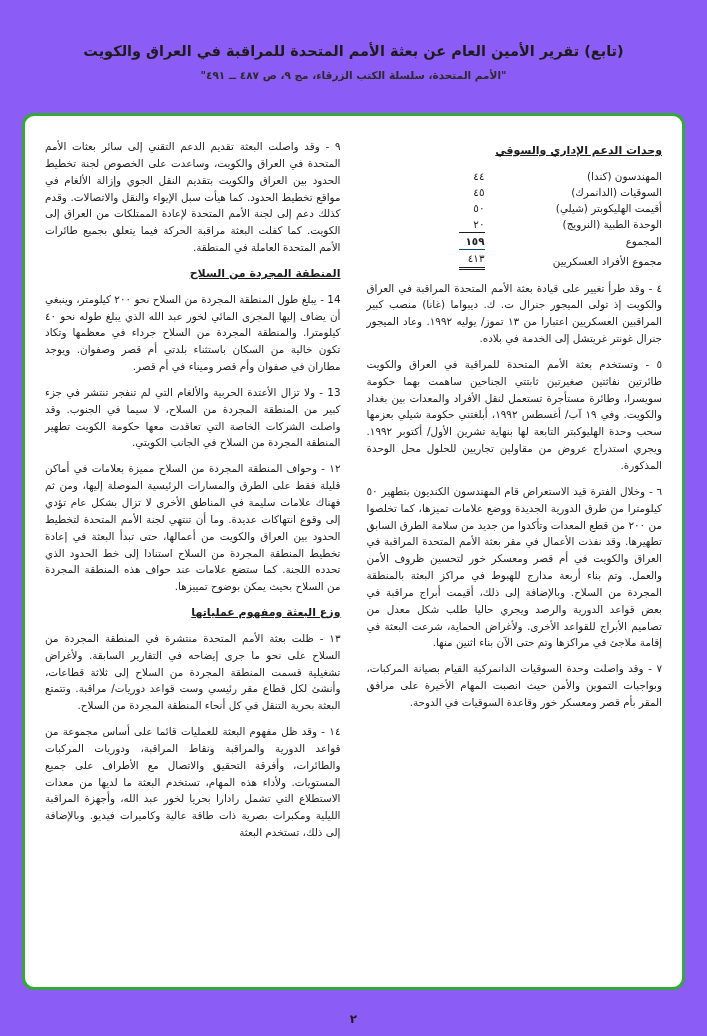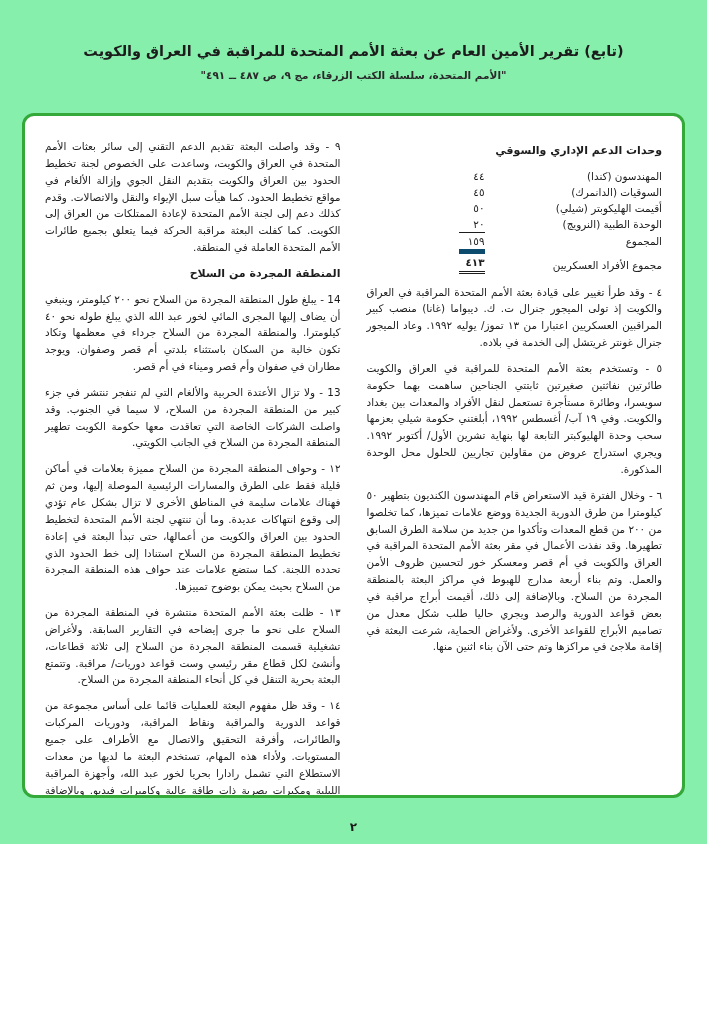--- a/index.html
+++ b/index.html
@@ -5,22 +5,22 @@
   html, body {
     margin: 0;
     padding: 0;
     background: #ffffff;
     font-family: "DejaVu Sans", sans-serif;
     color: #1c1c1c;
   }
   .page {
     position: relative;
     width: 707px;
-    height: 844px;
-    background: #86efac;
+    height: 1036px;
+    background: #8b5cf6;
     direction: rtl;
     overflow: hidden;
   }
   .doc-header {
     padding-top: 42px;
     text-align: center;
   }
   .doc-title {
     margin: 0;
     font-size: 14.5px;
@@ -54,43 +54,44 @@
     text-align: justify;
     text-justify: inter-word;
   }
   .col p {
     margin: 0 0 9px 0;
   }
   .section-heading {
     margin: 4px 0 8px 0;
     font-size: 11px;
     font-weight: bold;
+    text-decoration: underline;
   }
   .units-table {
     margin: 2px 0 10px 0;
   }
   .units-row {
     display: flex;
     justify-content: space-between;
     align-items: flex-end;
     padding-left: 92px;
     line-height: 1.55;
   }
   .units-row .unit-value {
     min-width: 26px;
     text-align: right;
   }
   .units-row.total .unit-value {
     border-top: 1px solid #1c1c1c;
-    font-weight: normal;
+    font-weight: bold;
   }
   .units-row.grand-total .unit-value {
-    border-top: 5px solid #0c4a6e;
+    border-top: 1px solid #0c4a6e;
     border-bottom: 3px double #1c1c1c;
-    font-weight: bold;
+    font-weight: normal;
   }
   .page-number {
     position: absolute;
     bottom: 10px;
     left: 0;
     right: 0;
     text-align: center;
     font-size: 12px;
     font-weight: bold;
   }
@@ -133,30 +134,32 @@
         </div>
         <div class="units-row grand-total">
           <span class="unit-label">مجموع الأفراد العسكريين</span>
           <span class="unit-value">٤١٣</span>
         </div>
       </div>
 
       <p>٤ -   وقد طرأ تغيير على قيادة بعثة الأمم المتحدة المراقبة في العراق والكويت إذ تولى الميجور جنرال ت. ك. ديبواما (غانا) منصب كبير المراقبين العسكريين اعتبارا من ١٣ تموز/ يوليه ١٩٩٢. وعاد الميجور جنرال غونتر غريتشل إلى الخدمة في بلاده.</p>
       <p>٥ -   وتستخدم بعثة الأمم المتحدة للمراقبة في العراق والكويت طائرتين نفاثتين صغيرتين ثابتتي الجناحين ساهمت بهما حكومة سويسرا، وطائرة مستأجرة تستعمل لنقل الأفراد والمعدات بين بغداد والكويت. وفي ١٩ آب/ أغسطس ١٩٩٢، أبلغتني حكومة شيلي بعزمها سحب وحدة الهليوكبتر التابعة لها بنهاية تشرين الأول/ أكتوبر ١٩٩٢. ويجري استدراج عروض من مقاولين تجاريين للحلول محل الوحدة المذكورة.</p>
       <p>٦ -   وخلال الفترة قيد الاستعراض قام المهندسون الكنديون بتطهير ٥٠ كيلومترا من طرق الدورية الجديدة ووضع علامات تميزها، كما تخلصوا من ٢٠٠ من قطع المعدات وتأكدوا من جديد من سلامة الطرق السابق تطهيرها. وقد نفذت الأعمال في مقر بعثة الأمم المتحدة المراقبة في العراق والكويت في أم قصر ومعسكر خور لتحسين ظروف الأمن والعمل. وتم بناء أربعة مدارج للهبوط في مراكز البعثة بالمنطقة المجردة من السلاح. وبالإضافة إلى ذلك، أقيمت أبراج مراقبة في بعض قواعد الدورية والرصد ويجري حاليا طلب شكل معدل من تصاميم الأبراج للقواعد الأخرى. ولأغراض الحماية، شرعت البعثة في إقامة ملاجئ في مراكزها وتم حتى الآن بناء اثنين منها.</p>
+      <p>٧ -   وقد واصلت وحدة السوقيات الدانمركية القيام بصيانة المركبات، وبواجبات التموين والأمن حيث انصبت المهام الأخيرة على مرافق المقر بأم قصر ومعسكر خور وقاعدة السوقيات في الدوحة.</p>
     </div>
 
     <div class="col">
       <p>٩ -   وقد واصلت البعثة تقديم الدعم التقني إلى سائر بعثات الأمم المتحدة في العراق والكويت، وساعدت على الخصوص لجنة تخطيط الحدود بين العراق والكويت بتقديم النقل الجوي وإزالة الألغام في مواقع تخطيط الحدود. كما هيأت سبل الإيواء والنقل والاتصالات. وقدم كذلك دعم إلى لجنة الأمم المتحدة لإعادة الممتلكات من العراق إلى الكويت. كما كفلت البعثة مراقبة الحركة فيما يتعلق بجميع طائرات الأمم المتحدة العاملة في المنطقة.</p>
 
       <h2 class="section-heading">المنطقة المجردة من السلاح</h2>
       <p>14 -   يبلغ طول المنطقة المجردة من السلاح نحو ٢٠٠ كيلومتر، وينبغي أن يضاف إليها المجرى المائي لخور عبد الله الذي يبلغ طوله نحو ٤٠ كيلومترا. والمنطقة المجردة من السلاح جرداء في معظمها وتكاد تكون خالية من السكان باستثناء بلدتي أم قصر وصفوان. ويوجد مطاران في صفوان وأم قصر وميناء في أم قصر.</p>
       <p>13 -   ولا تزال الأعتدة الحربية والألغام التي لم تنفجر تنتشر في جزء كبير من المنطقة المجردة من السلاح، لا سيما في الجنوب. وقد واصلت الشركات الخاصة التي تعاقدت معها حكومة الكويت تطهير المنطقة المجردة من السلاح في الجانب الكويتي.</p>
       <p>١٢ -   وحواف المنطقة المجردة من السلاح مميزة بعلامات في أماكن قليلة فقط على الطرق والمسارات الرئيسية الموصلة إليها، ومن ثم فهناك علامات سليمة في المناطق الأخرى لا تزال بشكل عام تؤدي إلى وقوع انتهاكات عديدة. وما أن تنتهي لجنة الأمم المتحدة لتخطيط الحدود بين العراق والكويت من أعمالها، حتى تبدأ البعثة في إعادة تخطيط المنطقة المجردة من السلاح استنادا إلى خط الحدود الذي تحدده اللجنة. كما ستضع علامات عند حواف هذه المنطقة المجردة من السلاح بحيث يمكن بوضوح تمييزها.</p>
 
+      <h2 class="section-heading">وزع البعثة ومفهوم عملياتها</h2>
       <p>١٣ -   ظلت بعثة الأمم المتحدة منتشرة في المنطقة المجردة من السلاح على نحو ما جرى إيضاحه في التقارير السابقة. ولأغراض تشغيلية قسمت المنطقة المجردة من السلاح إلى ثلاثة قطاعات، وأنشئ لكل قطاع مقر رئيسي وست قواعد دوريات/ مراقبة. وتتمتع البعثة بحرية التنقل في كل أنحاء المنطقة المجردة من السلاح.</p>
       <p>١٤ -   وقد ظل مفهوم البعثة للعمليات قائما على أساس مجموعة من قواعد الدورية والمراقبة ونقاط المراقبة، ودوريات المركبات والطائرات، وأفرقة التحقيق والاتصال مع الأطراف على جميع المستويات. ولأداء هذه المهام، تستخدم البعثة ما لديها من معدات الاستطلاع التي تشمل رادارا بحريا لخور عبد الله، وأجهزة المراقبة الليلية ومكبرات بصرية ذات طاقة عالية وكاميرات فيديو. وبالإضافة إلى ذلك، تستخدم البعثة</p>
     </div>
 
   </div>
 
   <div class="page-number">٢</div>
 
 </div>
 

